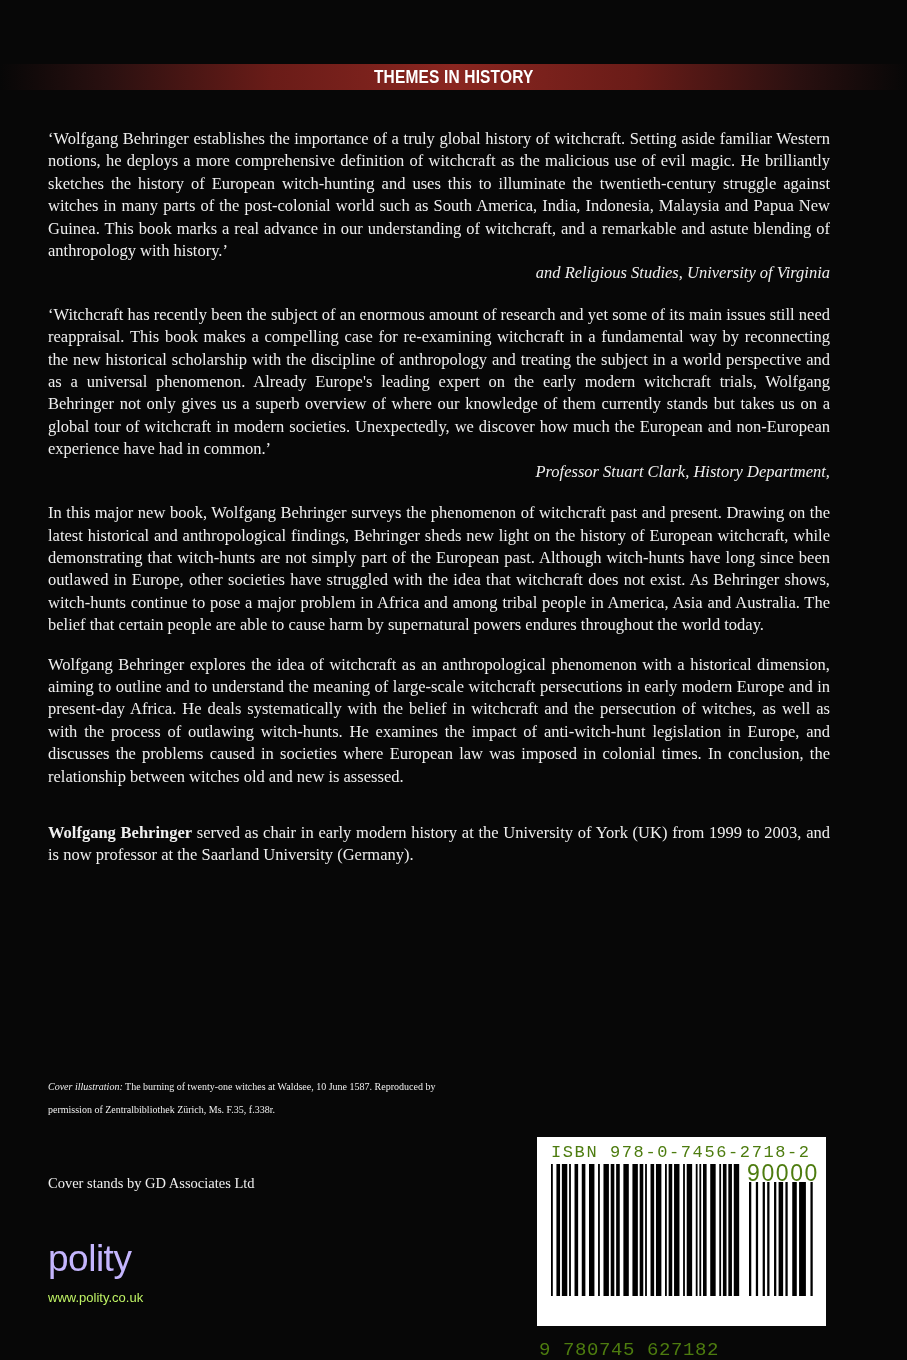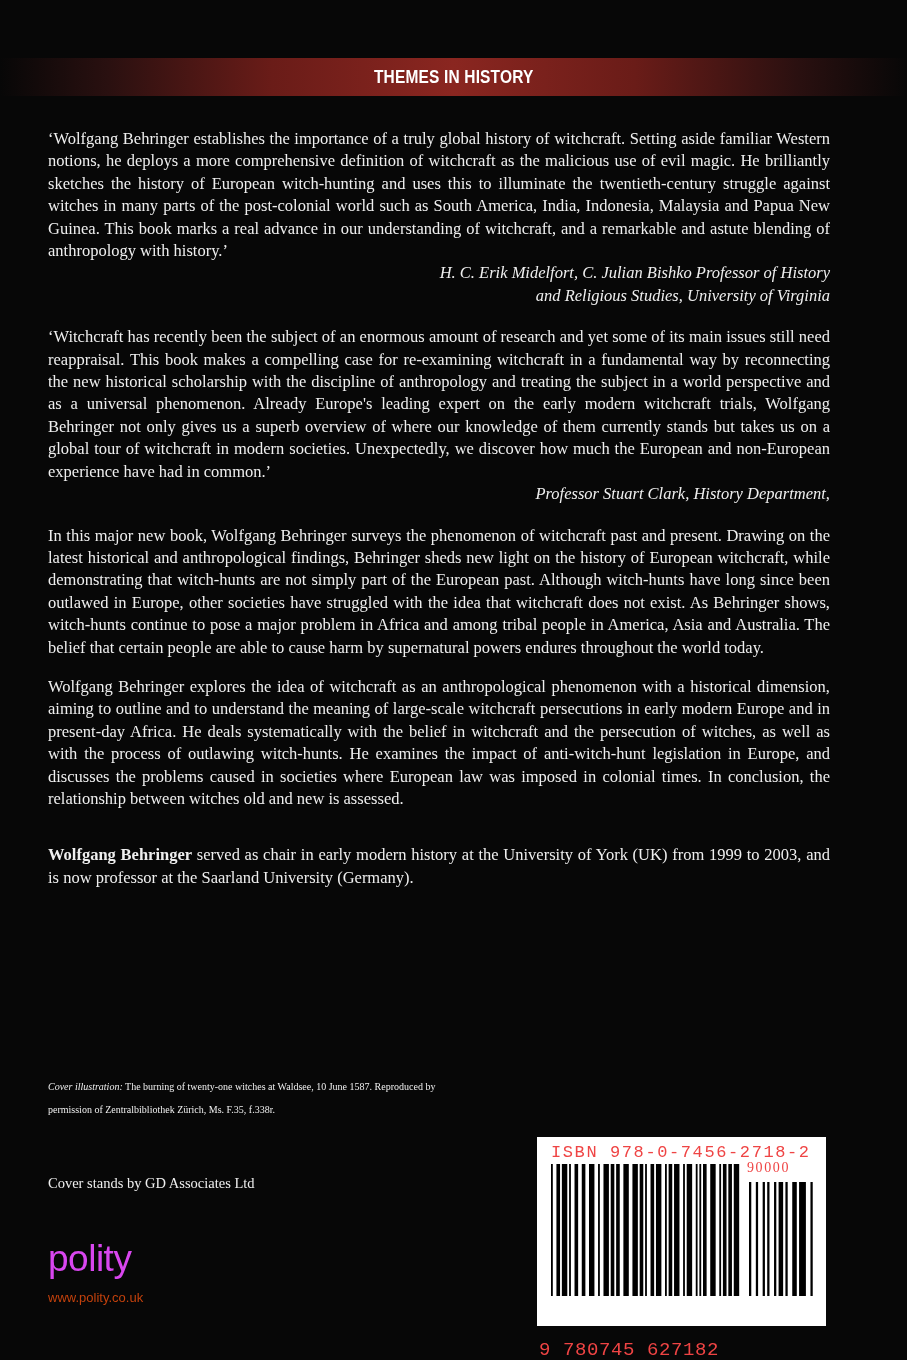--- a/index.html
+++ b/index.html
@@ -2,21 +2,21 @@
 <html><head>
 <meta charset="utf-8">
 <style>
   html, body { margin: 0; padding: 0; }
   body {
     width: 907px; height: 1360px; background: #070707; color: #efefef;
     font-family: "Liberation Serif", "DejaVu Serif", serif;
     position: relative; overflow: hidden;
   }
   .banner {
-    position: absolute; left: 0; top: 58px; width: 907px; height: 38px;
+    position: absolute; left: 0; top: 64px; width: 907px; height: 26px;
     background: linear-gradient(90deg, #070707 0%, #2a1010 12%, #6a1c18 30%, #8a2620 50%, #6a1c18 70%, #2a1010 88%, #070707 100%);
     display: flex; align-items: center; justify-content: center; text-align: center;
   }
   .banner-text {
     font-family: "Liberation Sans", "DejaVu Sans", sans-serif;
     font-weight: bold; font-size: 18px; color: #ffffff; letter-spacing: 0.2px;
     transform: scaleX(0.86);
   }
   .content { position: absolute; left: 48px; top: 128px; width: 782px; }
   p.body {
@@ -26,57 +26,56 @@
     text-align: right; font-style: italic; font-size: 16.5px; line-height: 22.4px;
   }
   .gap-s { height: 17px; }
   .gap-m { height: 19px; }
   .bold { font-weight: bold; margin-top: 47px; }
   .cover-info { position: absolute; left: 48px; top: 1076px; width: 420px; font-size: 10px; line-height: 22.5px; }
   .cover-info .it { font-style: italic; }
   .credit { position: absolute; left: 48px; top: 1175px; font-size: 14.5px; }
   .logo {
     position: absolute; left: 48px; top: 1238px;
-    font-family: "Liberation Sans", "DejaVu Sans", sans-serif; font-size: 37px; color: #d946ef; letter-spacing: -0.5px;
+    font-family: "Liberation Sans", "DejaVu Sans", sans-serif; font-size: 37px; color: #c4b5fd; letter-spacing: -0.5px;
   }
   .url {
     position: absolute; left: 48px; top: 1290px;
-    font-family: "Liberation Sans", "DejaVu Sans", sans-serif; font-size: 13px; color: #c2410c;
+    font-family: "Liberation Sans", "DejaVu Sans", sans-serif; font-size: 13px; color: #bef264;
   }
   .barcode-box {
     position: absolute; left: 537px; top: 1137px; width: 289px; height: 189px;
-    background: #ffffff; color: #ef4444;
+    background: #ffffff; color: #4d7c0f;
   }
   .isbn {
     position: absolute; left: 14px; top: 6px; font-family: "Liberation Mono", "DejaVu Sans Mono", monospace;
     font-size: 17px; letter-spacing: 1.6px;
   }
   .price {
-    position: absolute; left: 210px; top: 23px; font-family: Liberation Serif, serif;
-    font-size: 14px; letter-spacing: 1.6px; text-align: right;
+    position: absolute; left: 210px; top: 23px; font-family: Liberation Sans, sans-serif;
+    font-size: 23px; letter-spacing: 1.6px; text-align: right;
   }
   .bars-main { position: absolute; left: 14px; top: 27px; width: 190px; height: 132px; }
   .bars-add { position: absolute; left: 212px; top: 45px; width: 66px; height: 114px; }
   .bars-main svg, .bars-add svg { width: 100%; height: 100%; display: block; }
   .ean-digits {
     position: absolute; left: 2px; top: 158px; font-family: "Liberation Mono", "DejaVu Sans Mono", monospace;
     font-size: 19px; letter-spacing: 0.6px; margin-top: 44px;
   }
 </style>
 </head>
 <body>
 
 <div class="banner">
   <span class="banner-text">THEMES IN HISTORY</span>
 </div>
 
 <div class="content">
   <div>
     <p class="body">‘Wolfgang Behringer establishes the importance of a truly global history of witchcraft. Setting aside familiar Western notions, he deploys a more comprehensive definition of witchcraft as the malicious use of evil magic. He brilliantly sketches the history of European witch-hunting and uses this to illuminate the twentieth-century struggle against witches in many parts of the post-colonial world such as South America, India, Indonesia, Malaysia and Papua New Guinea. This book marks a real advance in our understanding of witchcraft, and a remarkable and astute blending of anthropology with history.’</p>
-    <div class="attr">H. C. Erik Midelfort, C. Julian Bishko Professor of History</div>
     <div class="attr">and Religious Studies, University of Virginia</div>
   </div>
   <div class="gap-m"></div>
   <div>
     <p class="body">‘Witchcraft has recently been the subject of an enormous amount of research and yet some of its main issues still need reappraisal. This book makes a compelling case for re-examining witchcraft in a fundamental way by reconnecting the new historical scholarship with the discipline of anthropology and treating the subject in a world perspective and as a universal phenomenon. Already Europe's leading expert on the early modern witchcraft trials, Wolfgang Behringer not only gives us a superb overview of where our knowledge of them currently stands but takes us on a global tour of witchcraft in modern societies. Unexpectedly, we discover how much the European and non-European experience have had in common.’</p>
     <div class="attr">Professor Stuart Clark, History Department,</div>
   </div>
   <div class="gap-m"></div>
   <p class="body">In this major new book, Wolfgang Behringer surveys the phenomenon of witchcraft past and present. Drawing on the latest historical and anthropological findings, Behringer sheds new light on the history of European witchcraft, while demonstrating that witch-hunts are not simply part of the European past. Although witch-hunts have long since been outlawed in Europe, other societies have struggled with the idea that witchcraft does not exist. As Behringer shows, witch-hunts continue to pose a major problem in Africa and among tribal people in America, Asia and Australia. The belief that certain people are able to cause harm by supernatural powers endures throughout the world today.</p>
   <div class="gap-s"></div>

